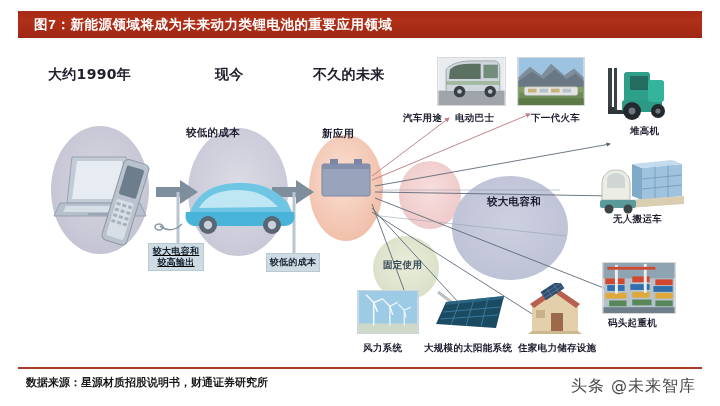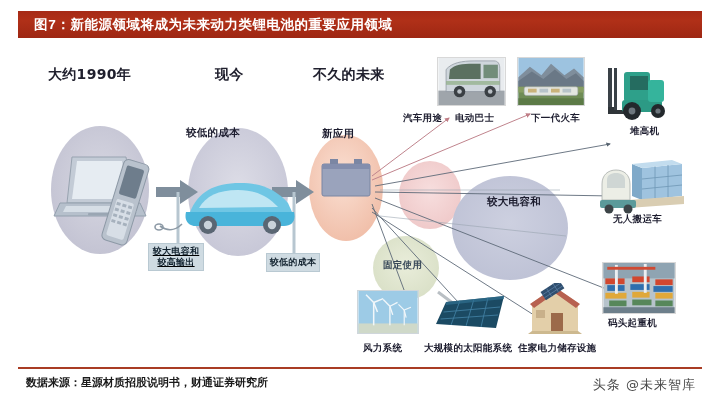--- a/index.html
+++ b/index.html
@@ -53,21 +53,21 @@
     top: 375px;
     font-size: 11px;
     font-weight: bold;
     color: #1a1a1a;
     white-space: nowrap;
   }
   #watermark {
     position: absolute;
     right: 24px;
     top: 376px;
-    font-size: 13px;
+    font-size: 16px;
     color: #4a4a4a;
     white-space: nowrap;
     letter-spacing: 1px;
   }
 
   
   #diagram {
     position: absolute;
     left: 0;
     top: 40px;

